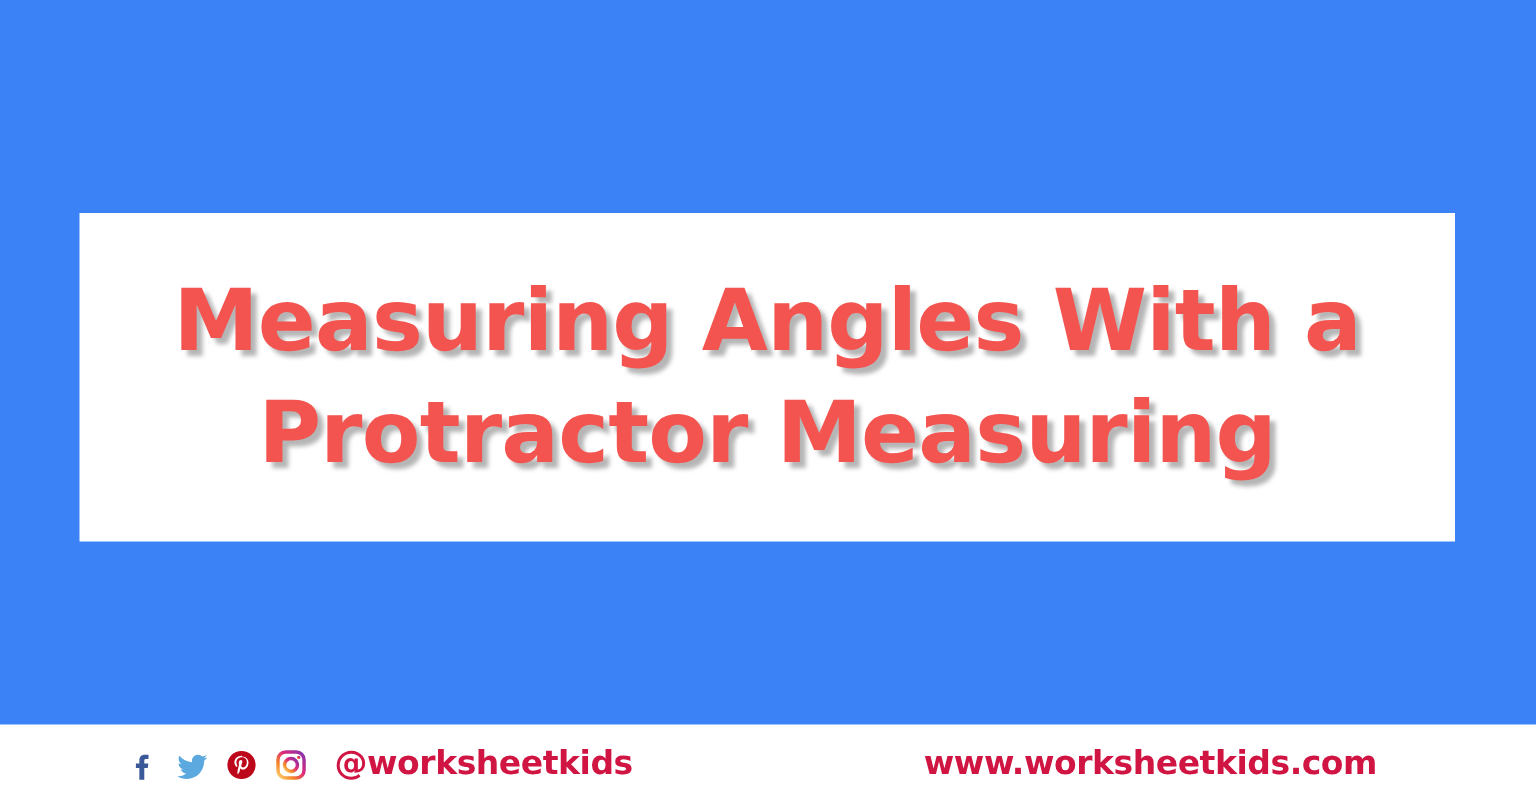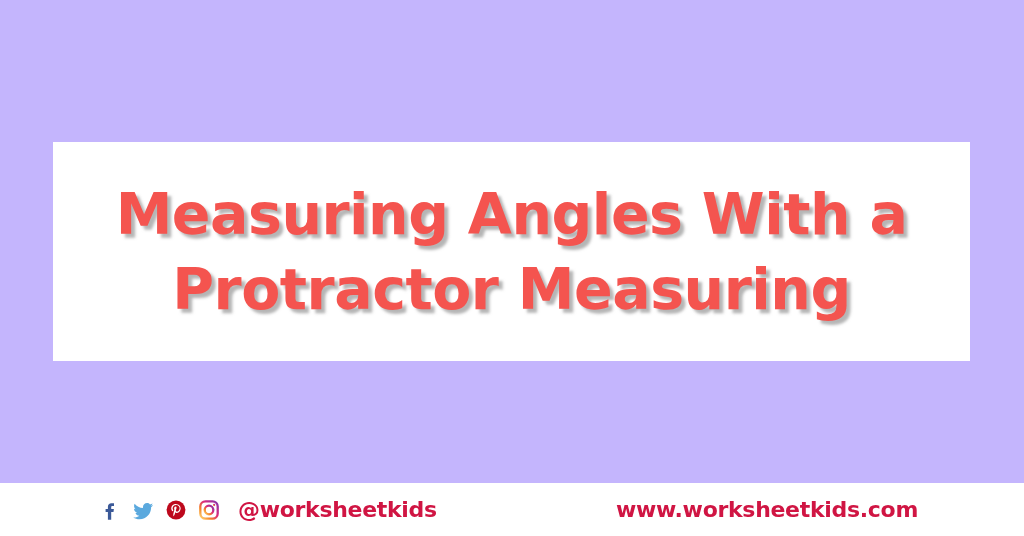--- a/index.html
+++ b/index.html
@@ -11,21 +11,21 @@
     height: 536px;
     overflow: hidden;
     font-family: "Liberation Sans", sans-serif;
     background: #ffffff;
   }
 
   .banner {
     position: relative;
     width: 1024px;
     height: 536px;
-    background: #c4b5fd;
+    background: #3b82f6;
     box-sizing: border-box;
   }
 
   
   .title-card {
     position: absolute;
     left: 53px;
     top: 142px;
     width: 917px;
     height: 219px;
@@ -57,21 +57,21 @@
     width: 1024px;
     height: 53px;
     background: #FFFFFF;
     display: flex;
     align-items: center;
     box-sizing: border-box;
   }
 
   .footer-left {
     position: absolute;
-    left: 97px;
+    left: 82px;
     top: 0;
     height: 53px;
     display: flex;
     align-items: center;
     gap: 7px;
   }
 
   .footer-right {
     position: absolute;
     right: 106px;

